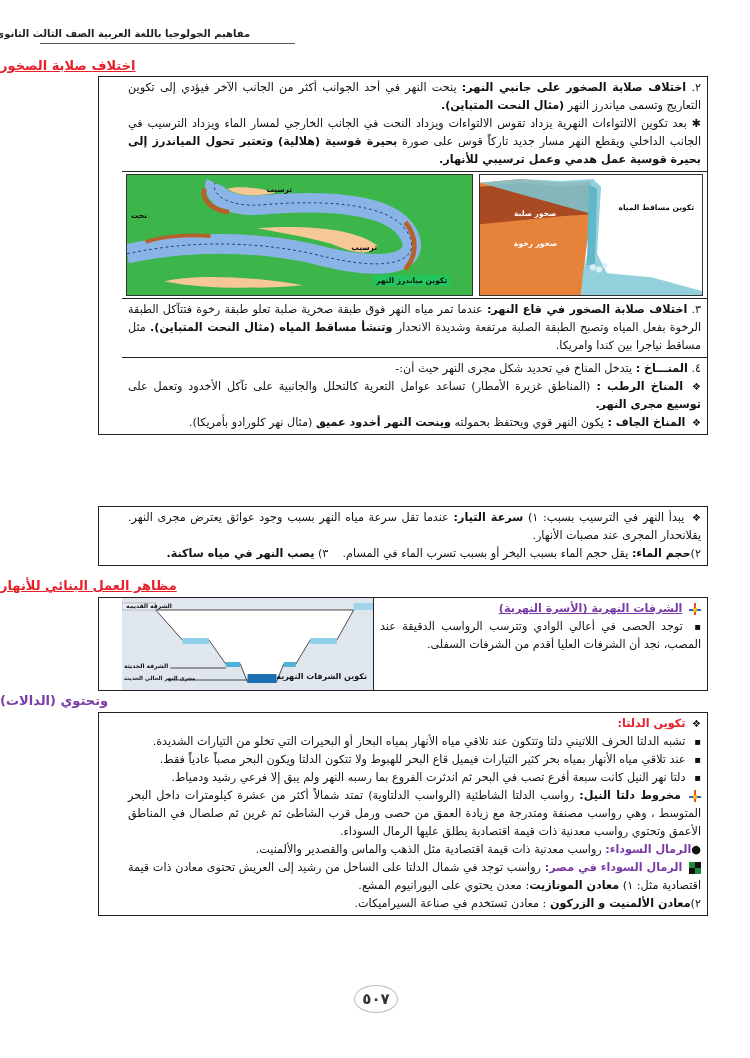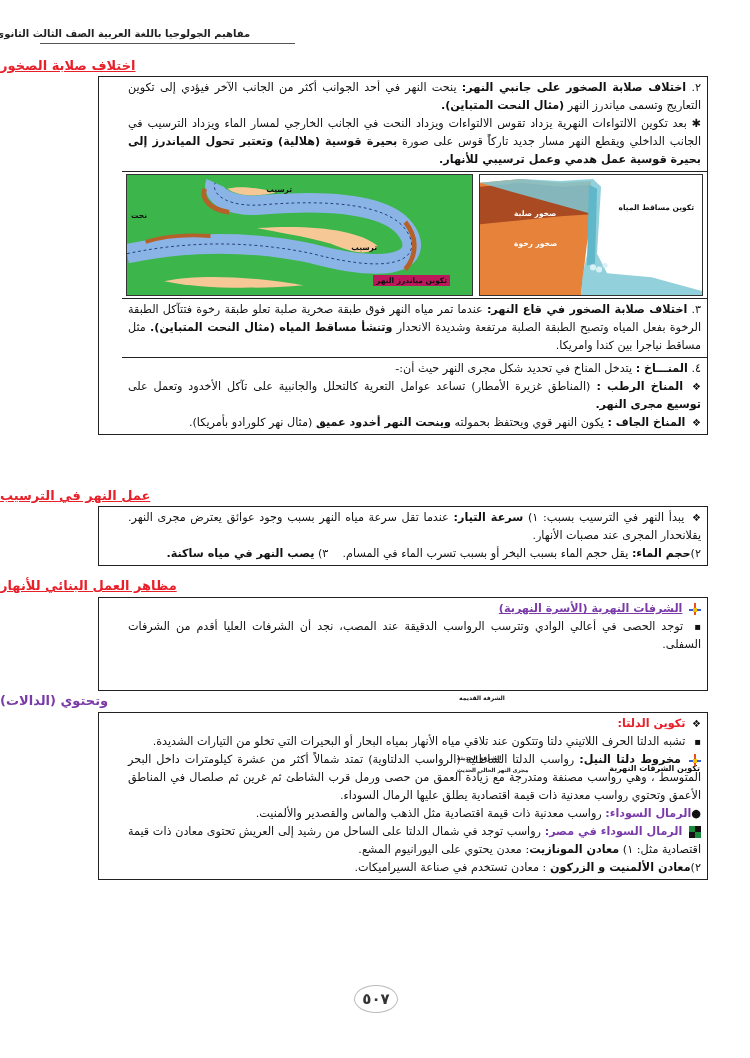--- a/index.html
+++ b/index.html
@@ -22,21 +22,21 @@
   .bullet { display:inline-block; width:12px; font-size:10px; }
   .red { color:#e8202a; font-weight:bold; }
   .purple-t { color:#7a3aa8; font-weight:bold; }
   .ulpurple { color:#7a3aa8; font-weight:bold; text-decoration:underline; }
   .pagenum { position:absolute; left:354px; top:985px; width:42px; height:26px; border:1px solid #bbb;
              border-radius:50%; text-align:center; line-height:26px; font-size:15px; font-weight:bold; color:#333; }
   .fig-row { display:flex; flex-direction:row; gap:6px; padding:2px 4px; height:126px; box-sizing:border-box; }
   .fig { position:relative; border:1px solid #333; box-sizing:border-box; overflow:hidden; }
   .fig svg { position:absolute; left:0; top:0; width:100%; height:100%; }
   .flabel { position:absolute; font-size:7.5px; font-weight:bold; color:#111; white-space:nowrap; }
-  .terrace-wrap { display:flex; flex-direction:column; height:92px; }
+  .terrace-wrap { display:flex; flex-direction:row; height:92px; }
   .terrace-text { flex:1; padding:2px 6px; }
   .terrace-fig { width:252px; position:relative; border-right:1.5px solid #222; box-sizing:border-box; }
   .icon-cross { display:inline-block; width:12px; height:12px; position:relative; vertical-align:middle; margin-left:3px; }
 </style>
 </head>
 <body>
 
 <div class="page">
 
   <div class="running-head">مفاهيم الجولوجيا باللغة العربية الصف الثالث الثانوي</div>
@@ -86,21 +86,21 @@
             <path d="M0,76 C60,60 120,54 160,60 C230,70 260,40 280,50" fill="none"></path>
             <path d="M0,80 C80,64 150,70 200,80 C300,105 320,80 300,55 C280,30 220,25 150,30 C110,34 90,20 95,8" fill="none" stroke="#8bb4e6" stroke-width="20"></path>
             <path d="M0,80 C80,64 150,70 200,80 C300,105 320,80 300,55 C280,30 220,25 150,30 C110,34 90,20 95,8" fill="none" stroke="#1f3a7a" stroke-width="1" stroke-dasharray="3 3"></path>
             <path d="M140,54 C200,50 250,56 270,72 C262,84 240,78 220,70 C190,62 160,58 140,54 Z" fill="#f6c896"></path>
             <path d="M108,14 C120,10 150,14 160,18 C140,22 120,22 108,14 Z" fill="#f6c896"></path>
             <path d="M40,108 C80,100 140,104 190,112 C140,116 80,116 40,108 Z" fill="#f6c896"></path>
             <path d="M300,48 C312,62 314,80 300,96" fill="none" stroke="#b5612a" stroke-width="5"></path>
             <path d="M84,14 C80,22 86,34 110,38" fill="none" stroke="#b5612a" stroke-width="5"></path>
             <path d="M20,68 C40,62 60,60 90,62" fill="none" stroke="#b5612a" stroke-width="4"></path>
           </svg>
-          <span class="flabel" style="right:22px; top:100px; background:#be185d; padding:1px 3px;">تكوين مياندرز النهر</span>
+          <span class="flabel" style="right:22px; top:100px; background:#22c55e; padding:1px 3px;">تكوين مياندرز النهر</span>
           <span class="flabel" style="right:180px; top:10px;">ترسيب</span>
           <span class="flabel" style="right:325px; top:36px;">نحت</span>
           <span class="flabel" style="right:95px; top:68px;">ترسيب</span>
         </div>
       </div>
     </div>
 
     <div class="row">
       <p>
         <span>٣.</span>
@@ -126,21 +126,20 @@
       <p>
         <span class="bullet">❖</span>
         <b>المناخ الجاف :</b>
         <span>يكون النهر قوي ويحتفظ بحمولته</span>
         <b>وينحت النهر أخدود عميق</b>
         <span>(مثال نهر كلورادو بأمريكا).</span>
       </p>
     </div>
   </div>
 
-  <div class="sec-title" style="top:488px;">عمل النهر في الترسيب</div>
   <div class="box" style="top:506px;">
     <div class="row">
       <p>
         <span class="bullet">❖</span>
         <span>يبدأ النهر في الترسيب بسبب: ١)</span>
         <b>سرعة التيار:</b>
         <span>عندما تقل سرعة مياه النهر بسبب وجود عوائق يعترض مجرى النهر. يقلانحدار المجرى عند مصبات الأنهار.</span>
       </p>
       <p>
         <span>٢)</span><b>حجم الماء:</b>
@@ -198,20 +197,28 @@
     <div class="row">
       <p>
         <span class="bullet">❖</span>
         <span class="red">تكوين الدلتا:</span>
       </p>
       <p>
         <span class="bullet">▪</span>
         <span>تشبه الدلتا الحرف اللاتيني دلتا وتتكون عند تلاقي مياه الأنهار بمياه البحار أو البحيرات التي تخلو من التيارات الشديدة.</span>
       </p>
       <p>
+        <span class="bullet">▪</span>
+        <span>عند تلاقي مياه الأنهار بمياه بحر كثير التيارات فيميل قاع البحر للهبوط ولا تتكون الدلتا ويكون البحر مصباً عادياً فقط.</span>
+      </p>
+      <p>
+        <span class="bullet">▪</span>
+        <span>دلتا نهر النيل كانت سبعة أفرع تصب في البحر ثم اندثرت الفروع بما رسبه النهر ولم يبق إلا فرعي رشيد ودمياط.</span>
+      </p>
+      <p>
         <span class="icon-cross">
           <svg width="12" height="12" viewBox="0 0 12 12">
               <rect x="5" y="0" width="2" height="12" fill="#e94e1b"></rect>
               <rect x="0" y="6" width="12" height="2" fill="#3a5bd9"></rect>
               <rect x="4" y="5" width="4" height="4" fill="#f2c200"></rect>
             </svg>
         </span>
         <b>مخروط دلتا النيل:</b>
         <span>رواسب الدلتا الشاطئية (الرواسب الدلتاوية) تمتد شمالاً أكثر من عشرة كيلومترات داخل البحر المتوسط ، وهي رواسب مصنفة ومتدرجة مع زيادة العمق من حصى ورمل قرب الشاطئ ثم غرين ثم صلصال في المناطق الأعمق وتحتوي رواسب معدنية ذات قيمة اقتصادية يطلق عليها الرمال السوداء.</span>
       </p>

